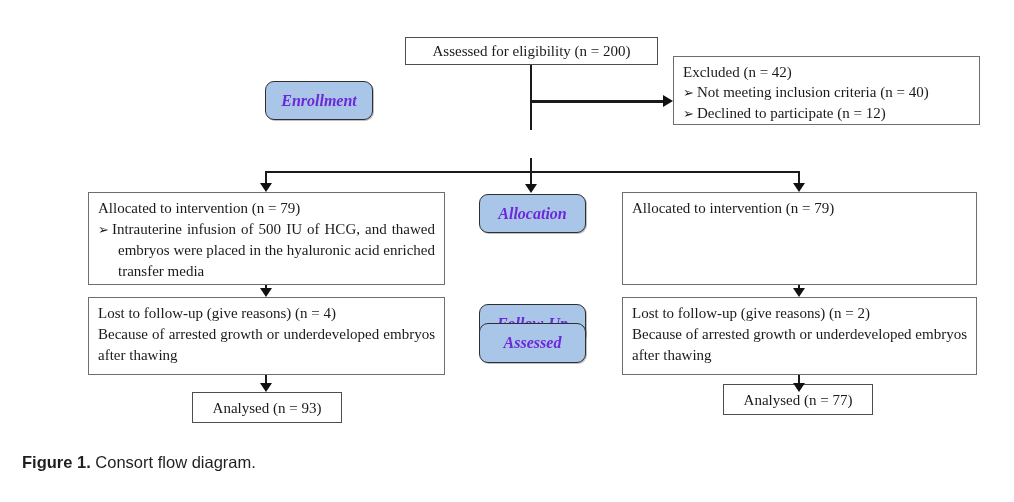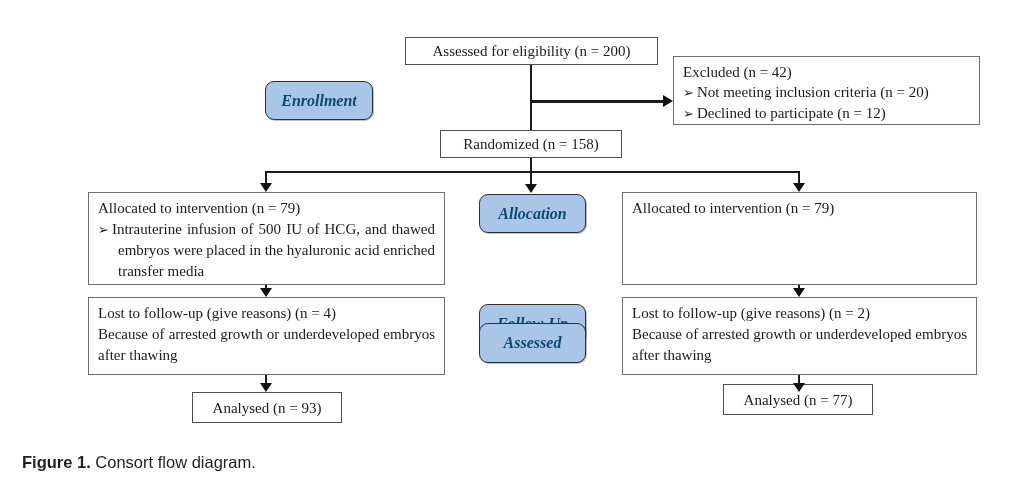--- a/index.html
+++ b/index.html
@@ -32,21 +32,21 @@
   
   .stage{
     position:absolute;
     background:#a9c6e8;
     border:1.6px solid #2f2f2f;
     border-radius:9px;
     box-sizing:border-box;
     display:flex;align-items:center;justify-content:center;
     font-weight:bold;font-style:italic;
     font-size:16px;
-    color:#0c4a6e;
+    color:#6d28d9;
     box-shadow:1px 1px 0 rgba(0,0,0,0.25);
   }
   
   .bullet{
     padding-left:20px;
     text-indent:-20px;
   }
   .bullet.justify{text-align:justify;}
   .bullet .glyph{
     font-family:"DejaVu Sans",sans-serif;
@@ -82,31 +82,28 @@
 <body>
 
 <div id="canvas">
 
   <div class="wbox center" style="left:405px;top:37px;width:253px;height:28px;">
     <span>Assessed for eligibility (n = 200)</span>
   </div>
 
   <div class="wbox big" style="left:673px;top:56px;width:307px;height:69px;line-height:20px;">
     <div class="para">Excluded (n = 42)</div>
-    <div class="bullet"><span class="glyph">➢</span><span>Not meeting inclusion criteria (n = 20)</span></div>
+    <div class="bullet"><span class="glyph">➢</span><span>Not meeting inclusion criteria (n = 40)</span></div>
     <div class="bullet"><span class="glyph">➢</span><span>Declined to participate (n = 12)</span></div>
   </div>
 
   <div class="stage" style="left:265px;top:81px;width:108px;height:39px;">
     <span>Enrollment</span>
   </div>
 
-  <div class="wbox center" style="left:440px;top:130px;width:182px;height:28px;">
-    <span>Randomized (n = 158)</span>
-  </div>
 
   <div class="wbox big" style="left:88px;top:192px;width:357px;height:93px;">
     <div class="para">Allocated to intervention (n = 79)</div>
     <div class="bullet justify"><span class="glyph">➢</span><span>Intrauterine infusion of 500 IU of HCG, and thawed embryos were placed in the hyaluronic acid enriched transfer media</span></div>
   </div>
 
   <div class="wbox big" style="left:622px;top:192px;width:355px;height:93px;">
     <div class="para">Allocated to intervention (n = 79)</div>
   </div>
 

